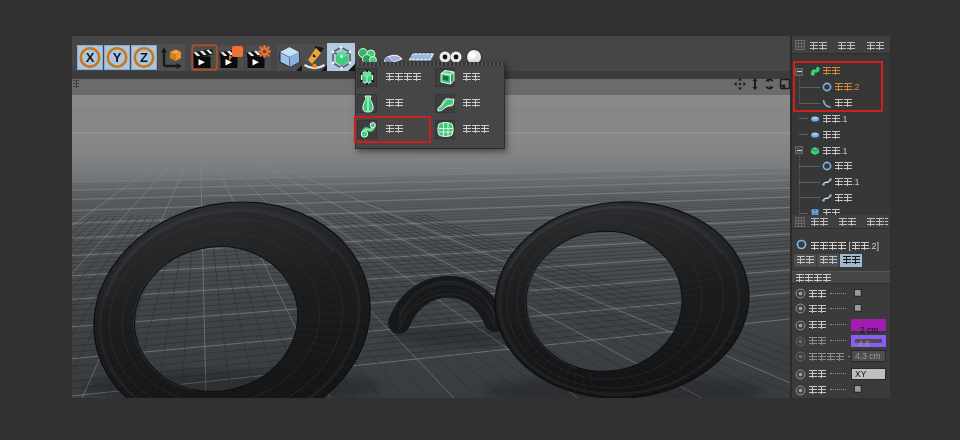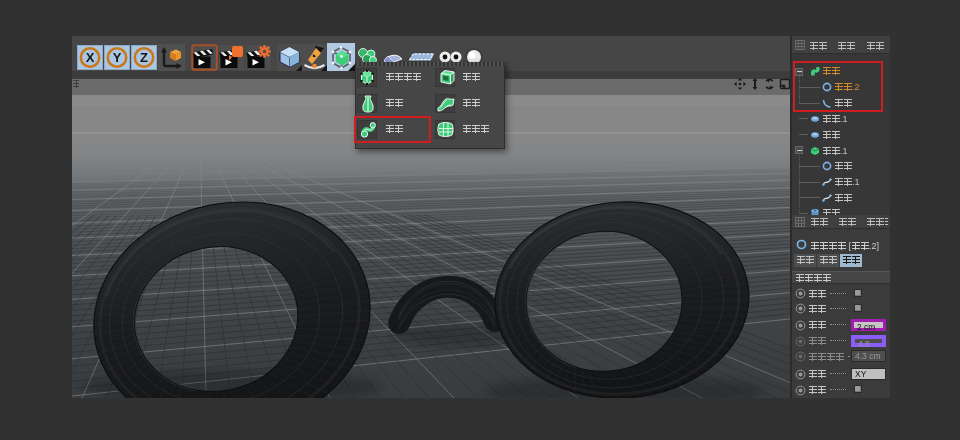--- a/index.html
+++ b/index.html
@@ -501,21 +501,21 @@
   </svg>
 <div class="abs" style="left:808px;top:303.5px;font-size:9px;color:#c6c6c6;white-space:nowrap"><i class="g"></i><i class="g"></i></div>
 <div class="abs dots" style="left:830px;top:307.5px;width:16px"></div>
 <div class="abs" style="left:854px;top:303.5px;width:8px;height:8px;background:#9a9a9a;border:1px solid #2a2a2a;box-shadow:inset -1px -1px 0 #777"></div>
 <svg class="abs" style="left:795px;top:319.5px" width="11" height="11" viewBox="0 0 11 11">
     <circle cx="5.5" cy="5.5" r="4.4" fill="none" stroke="#9a9a9a" stroke-width="1"></circle>
     <circle cx="5.5" cy="5.5" r="2" fill="#9a9a9a"></circle>
   </svg>
 <div class="abs" style="left:808px;top:320.0px;font-size:9px;color:#c6c6c6;white-space:nowrap"><i class="g"></i><i class="g"></i></div>
 <div class="abs dots" style="left:830px;top:324.0px;width:16px"></div>
-<div class="abs" style="left:851px;top:318.5px;width:35px;height:12px;background:#c6c6c6;border:3px solid #a21caf;font-size:8.5px;color:#111;line-height:11px;padding-left:3px">2 cm</div>
+<div class="abs" style="left:851px;top:318.5px;width:35px;height:12px;background:#c6c6c6;border:6px solid #a21caf;font-size:8.5px;color:#111;line-height:11px;padding-left:3px">2 cm</div>
 <svg class="abs" style="left:795px;top:335.5px" width="11" height="11" viewBox="0 0 11 11">
     <circle cx="5.5" cy="5.5" r="4.4" fill="none" stroke="#6a6a6a" stroke-width="1"></circle>
     <circle cx="5.5" cy="5.5" r="2" fill="#6a6a6a"></circle>
   </svg>
 <div class="abs" style="left:808px;top:336.0px;font-size:9px;color:#8a8a8a;white-space:nowrap"><i class="g"></i><i class="g"></i></div>
 <div class="abs dots" style="left:830px;top:340.0px;width:16px"></div>
 <div class="abs" style="left:851px;top:334.5px;width:35px;height:12px;background:#4e4e4e;border:4px solid #8b5cf6;font-size:8.5px;color:#9a9a9a;line-height:11px;padding-left:3px">4.8 cm</div>
 <svg class="abs" style="left:795px;top:351.0px" width="11" height="11" viewBox="0 0 11 11">
     <circle cx="5.5" cy="5.5" r="4.4" fill="none" stroke="#6a6a6a" stroke-width="1"></circle>
     <circle cx="5.5" cy="5.5" r="2" fill="#6a6a6a"></circle>

